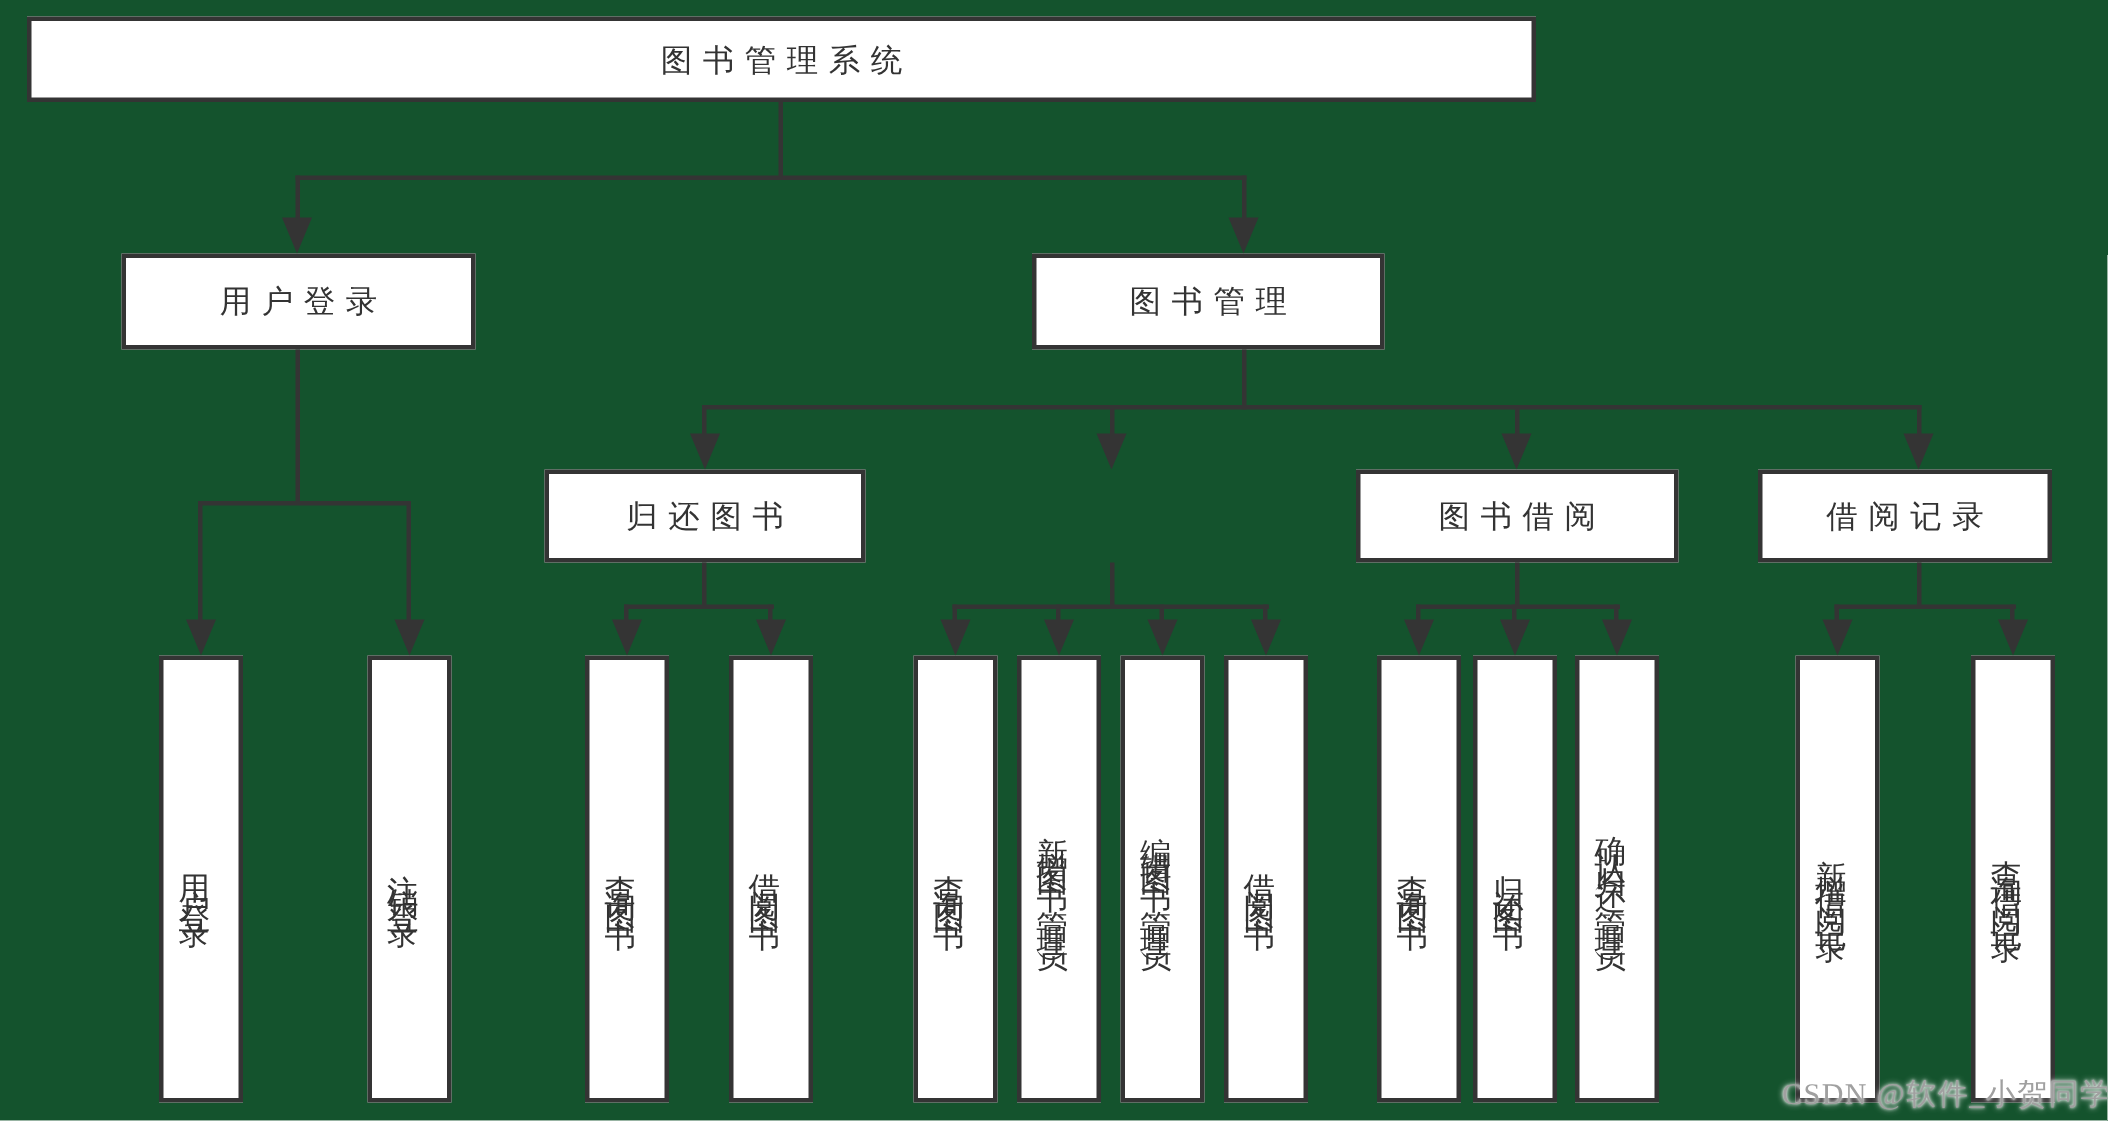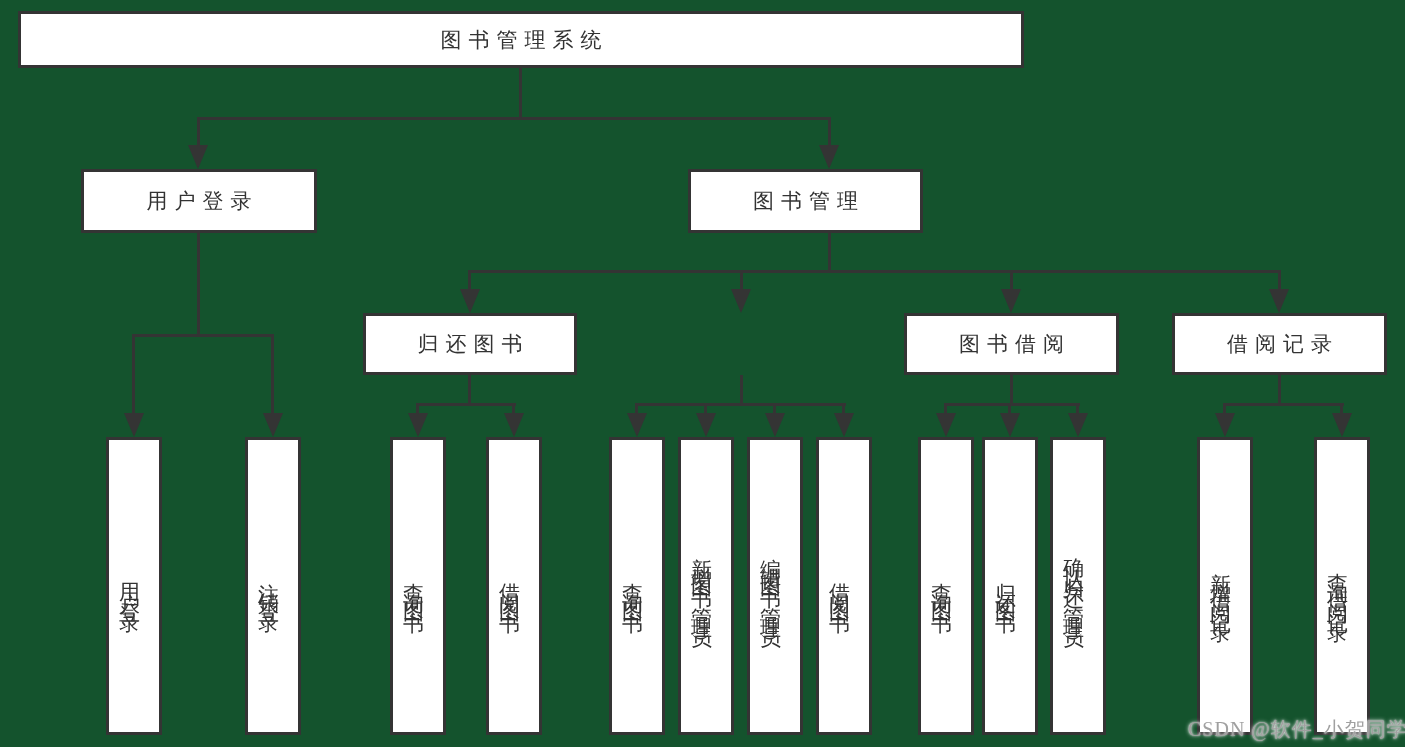--- a/index.html
+++ b/index.html
@@ -73,21 +73,21 @@
   <div class="box" style="left:688px;top:169px;width:235px;height:64px">
     <span class="lbl">图书管理</span>
   </div>
 
   <div class="box" style="left:363px;top:313px;width:214px;height:62px">
     <span class="lbl">归还图书</span>
   </div>
   <div class="box" style="left:904px;top:313px;width:215px;height:62px">
     <span class="lbl">图书借阅</span>
   </div>
-  <div class="box" style="left:1172px;top:313px;width:215px;height:62px">
+  <div class="box" style="left:1172px;top:313px;width:196px;height:62px">
     <span class="lbl">借阅记录</span>
   </div>
 
   <div class="box" style="left:106px;top:437px;width:56px;height:298px">
     <span class="vlbl">用户登录</span>
   </div>
   <div class="box" style="left:245px;top:437px;width:56px;height:298px">
     <span class="vlbl">注销登录</span>
   </div>
 

